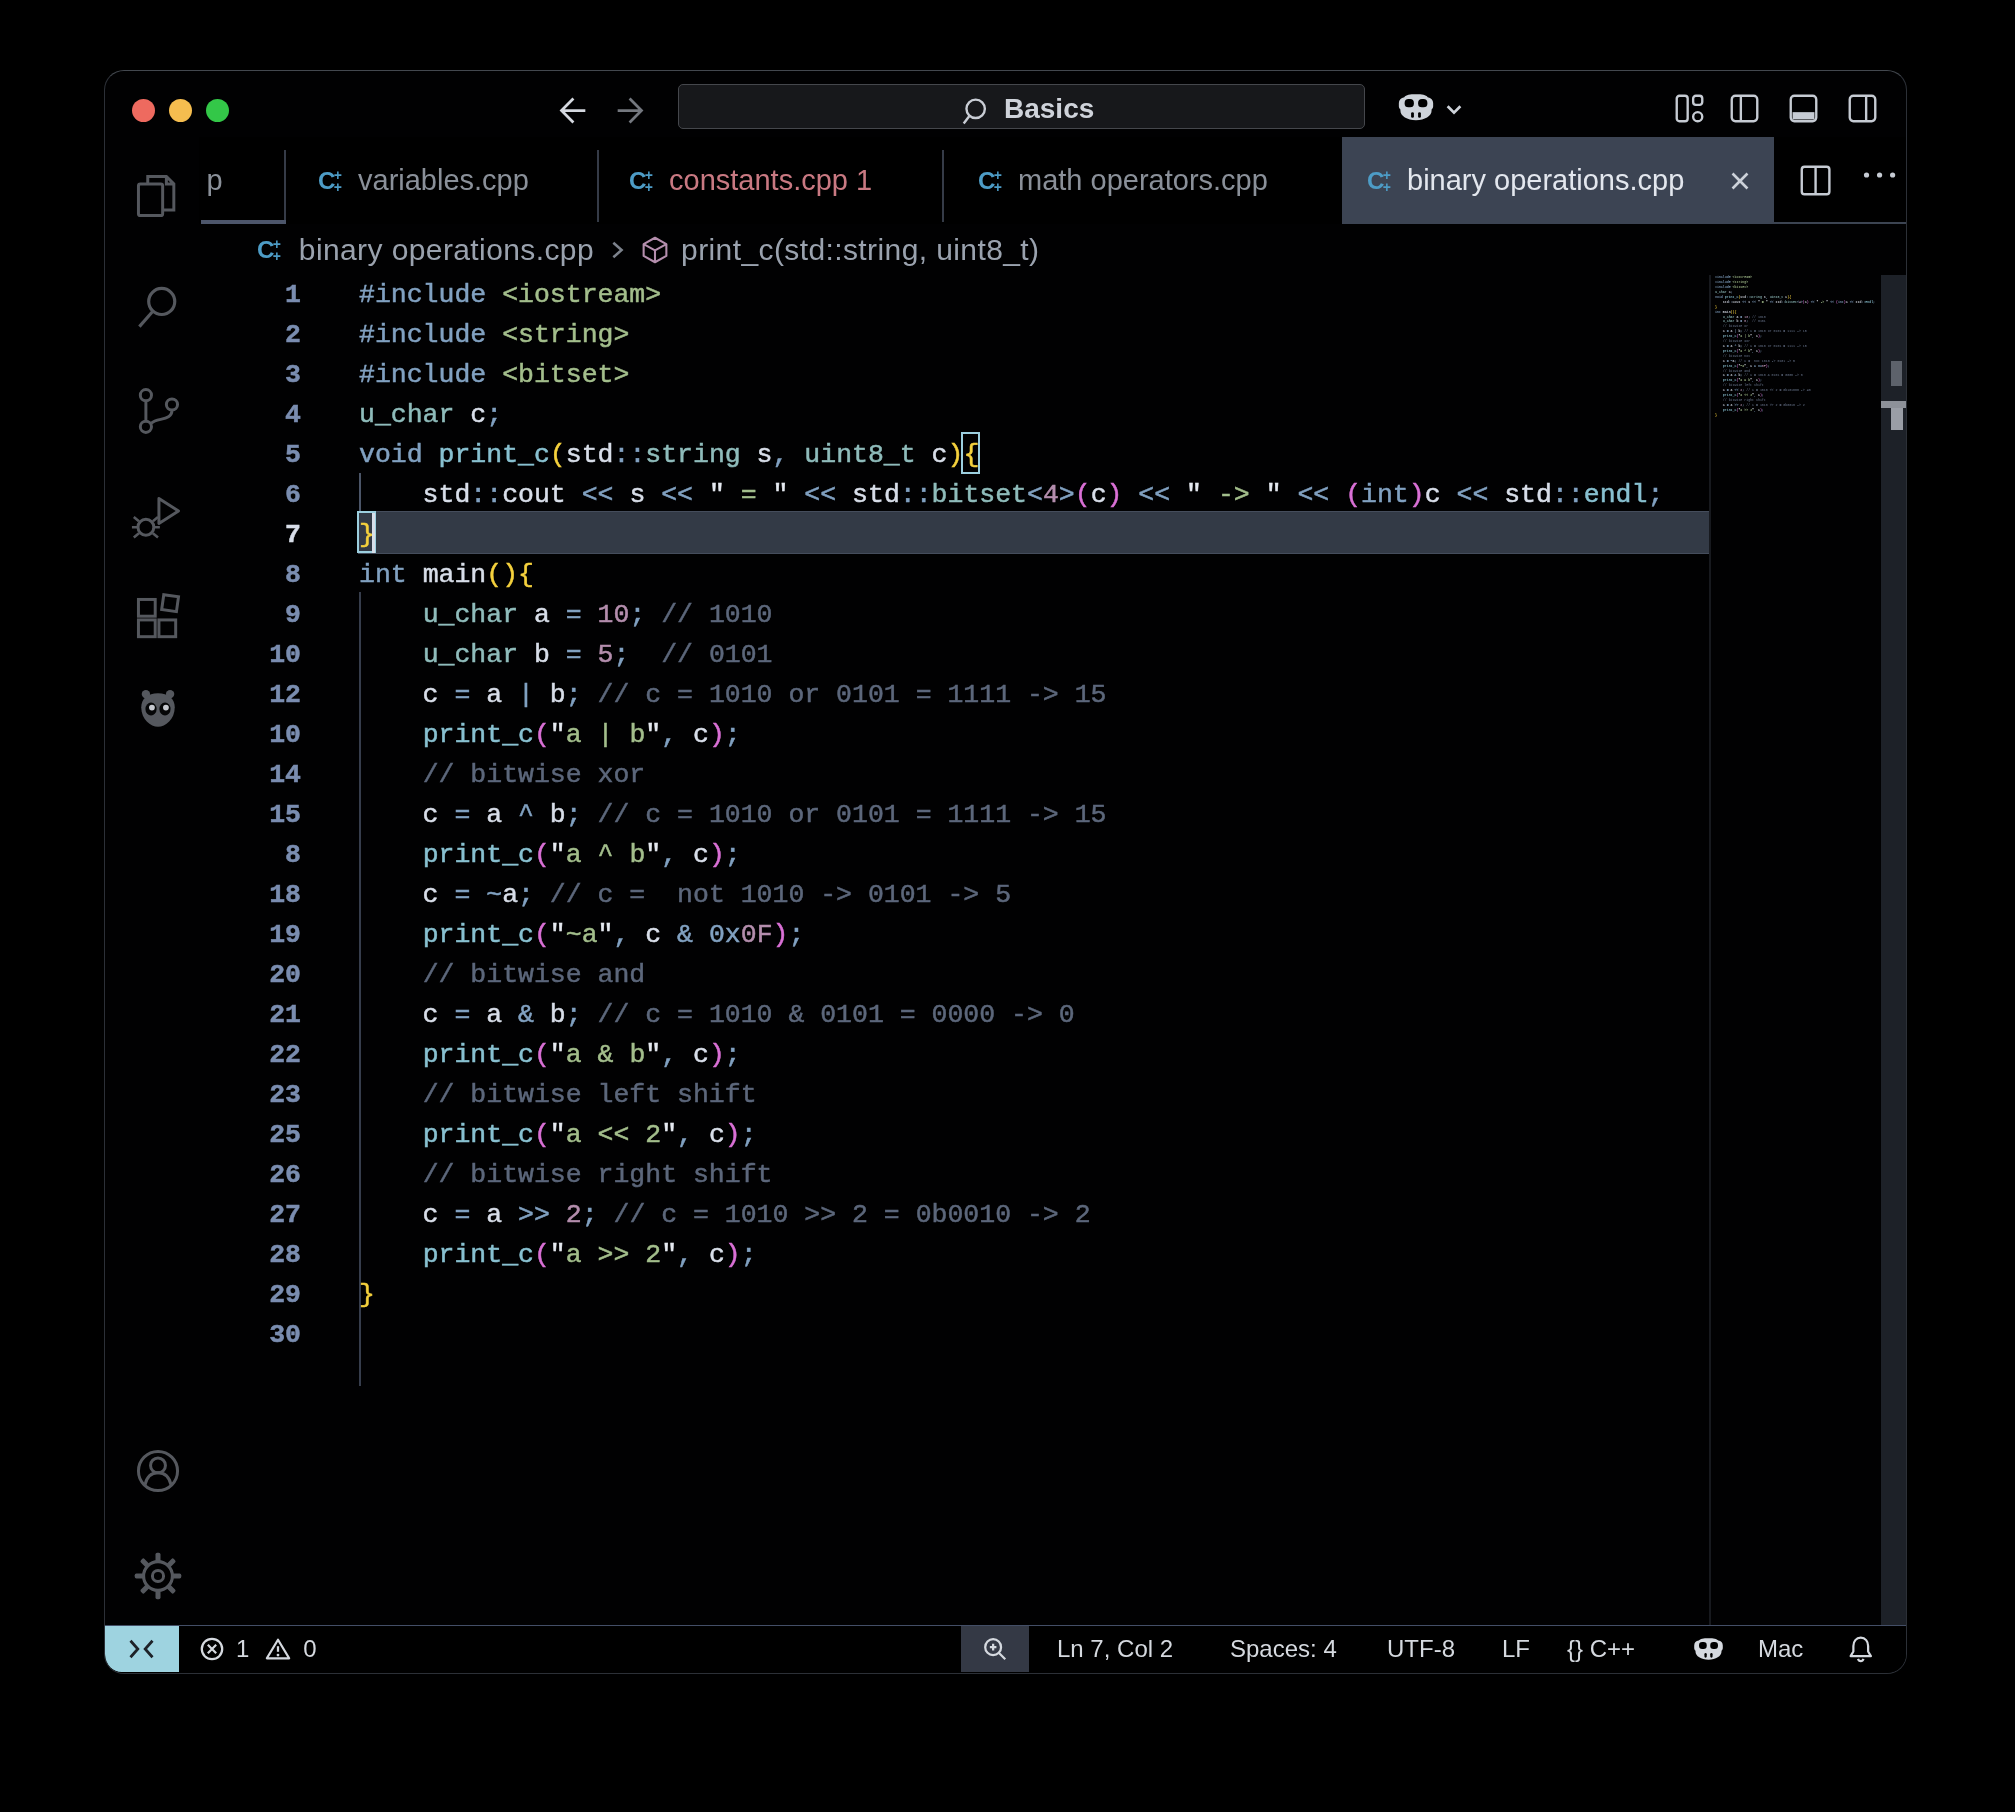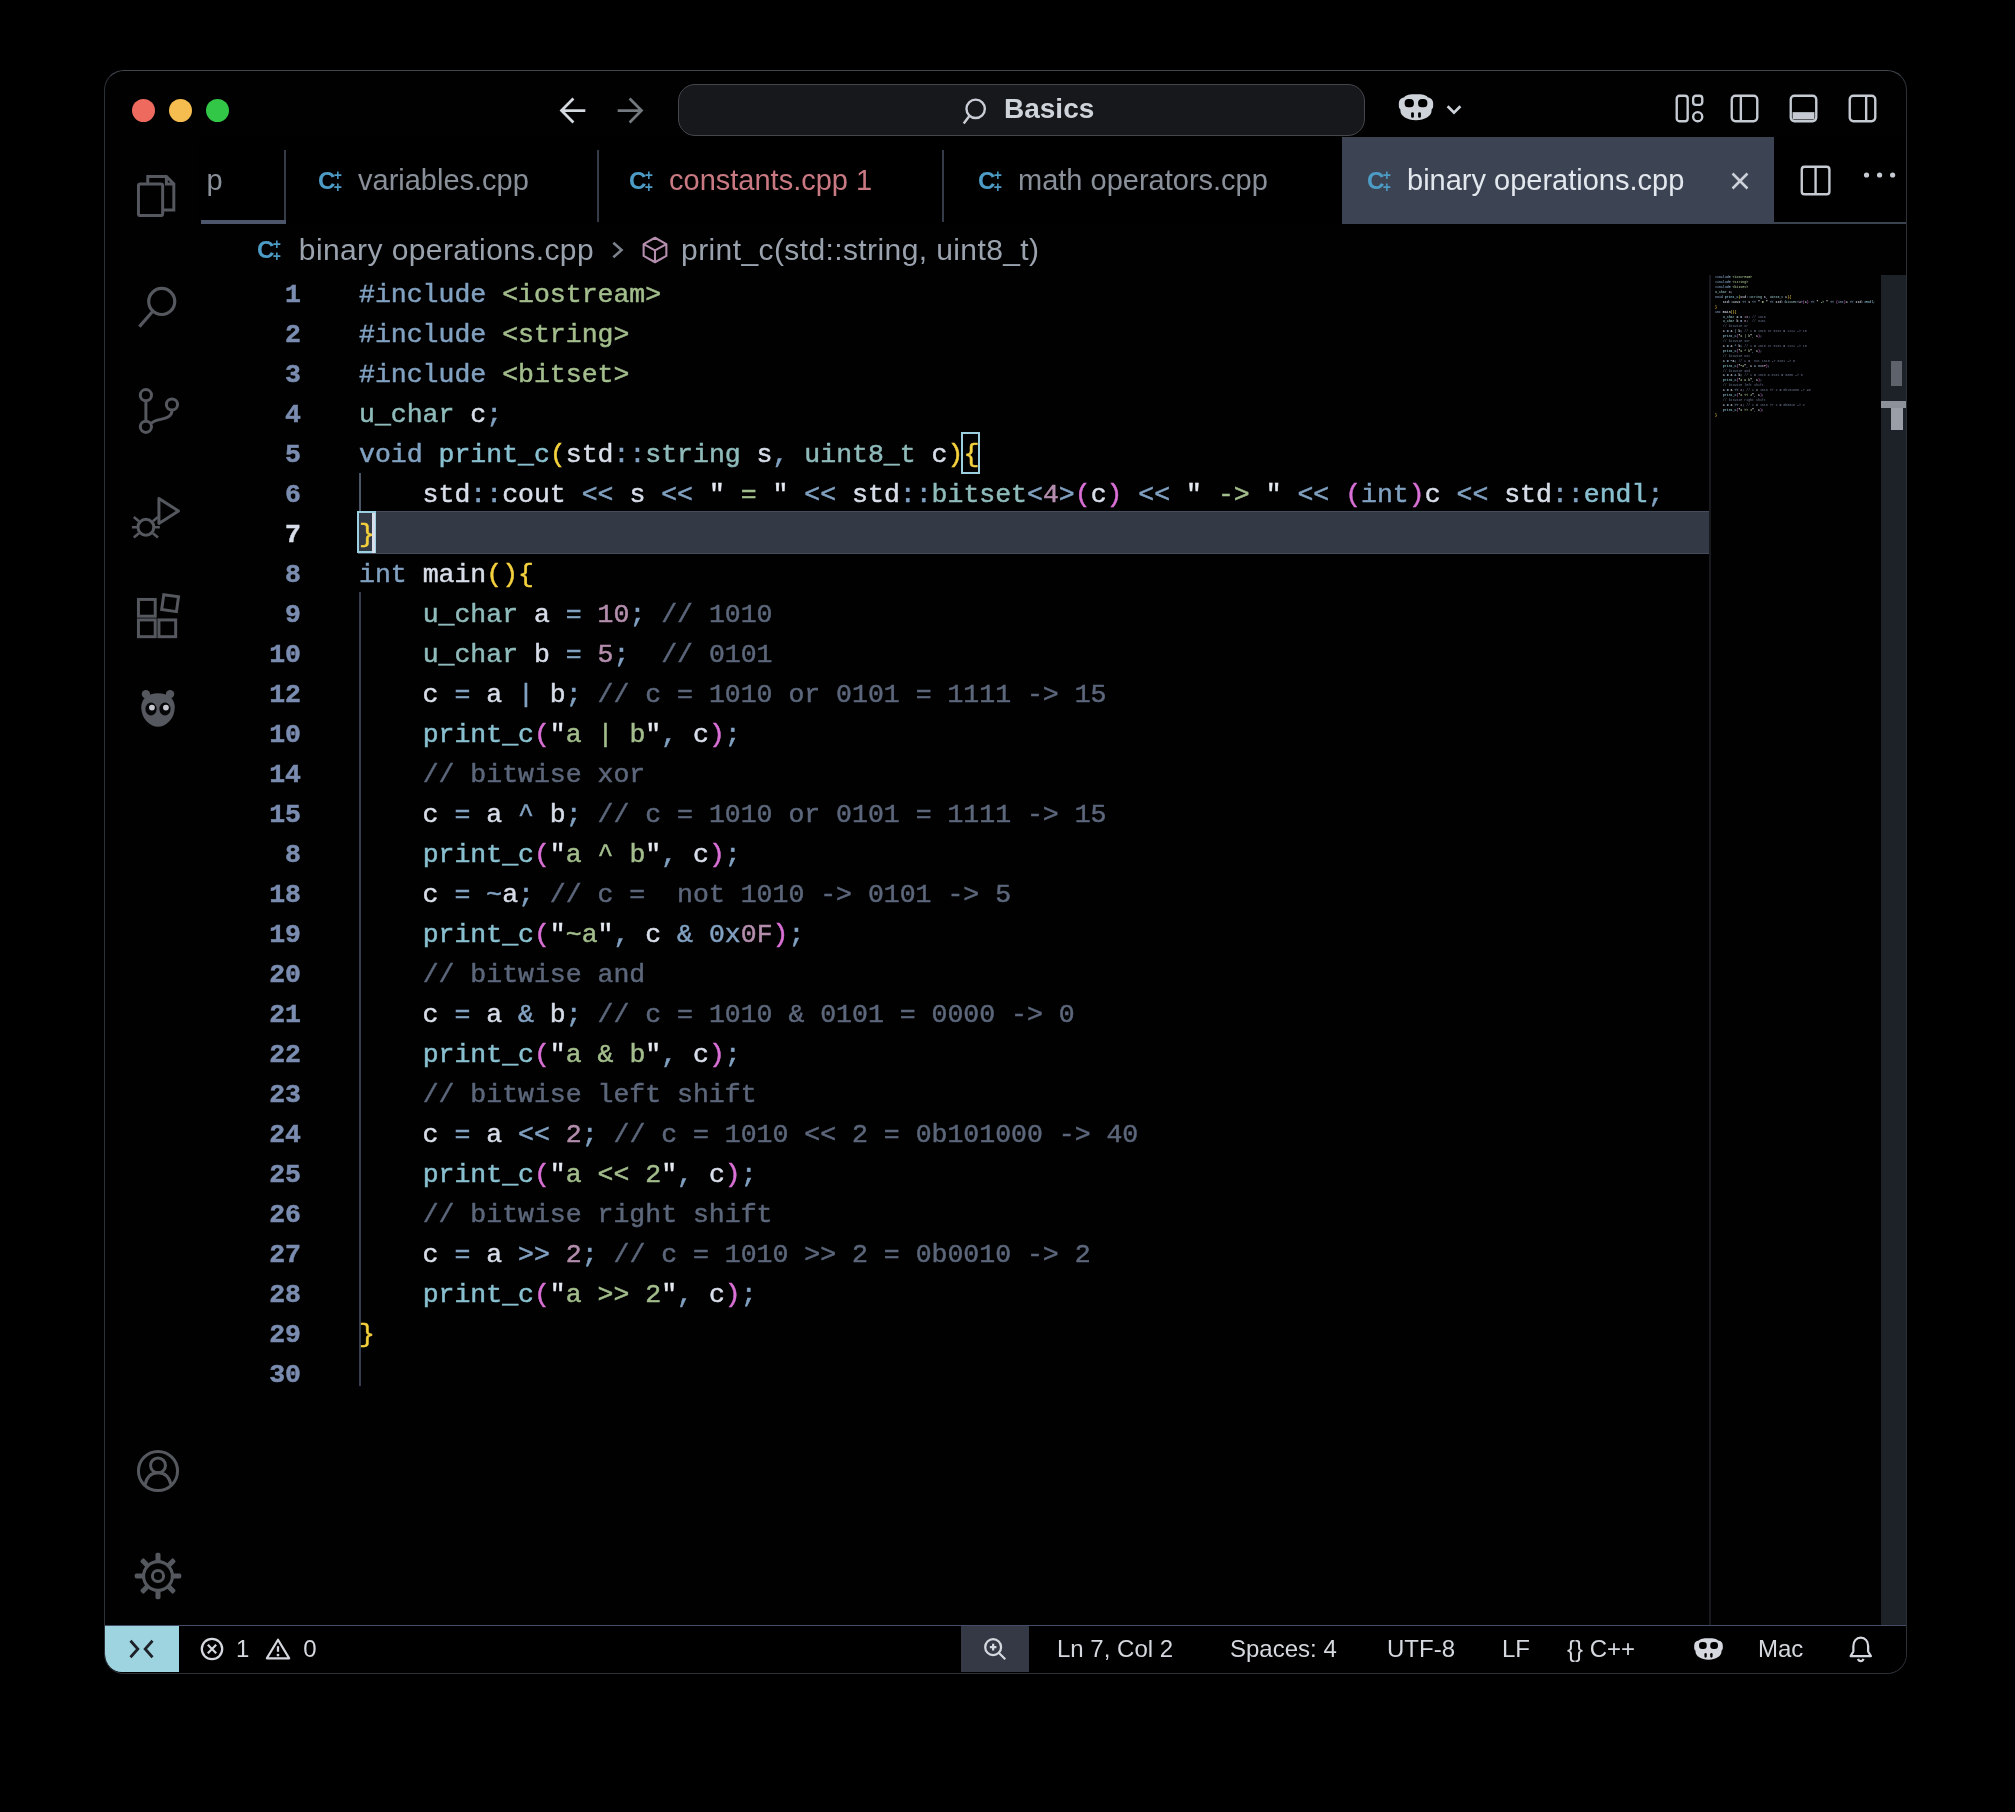--- a/index.html
+++ b/index.html
@@ -1,21 +1,21 @@
 <!DOCTYPE html>
 <html style="font-size:14.8px"><head><meta charset="utf-8"><style>
 *{margin:0;padding:0;box-sizing:border-box}
 html,body{width:2016px;height:1813px;background:#000;overflow:hidden}
 body{font-family:"Liberation Sans",sans-serif;-webkit-font-smoothing:antialiased}
 .win{position:absolute;left:104px;top:70px;width:1803px;height:1604px;background:#010102;border:1.8px solid #2c3037;border-top-color:#43484f;border-radius:20px;overflow:hidden}
 .abs{position:absolute}
 
 .tl{position:absolute;top:28px;width:23px;height:23px;border-radius:50%}
 .arrow{position:absolute;top:23px;width:35px;height:33px}
-.sbox{position:absolute;left:573px;top:13px;width:687px;height:52px;background:#17181b;border:1.8px solid #45474c;border-radius:17px}
+.sbox{position:absolute;left:573px;top:13px;width:687px;height:45px;background:#17181b;border:1.8px solid #45474c;border-radius:5px}
 .sbox span{position:absolute;left:325px;top:8.3px;font-size:28px;font-weight:bold;color:#cfd3da}
 
 .tabs{position:absolute;left:94px;top:66px;right:0;height:87px;background:#000}
 .tab{position:absolute;top:0;height:87px;display:flex;align-items:center;font-size:29px;color:#8a9099;white-space:nowrap}
 .sep{position:absolute;top:13px;width:1.8px;height:72px;background:#353b47}
 .cppi{margin-right:13px;flex:none}
 
 .bc{position:absolute;left:94px;top:153px;right:0;height:52px;display:flex;align-items:center;font-size:30px;letter-spacing:0.4px;color:#9aa2ae}
 
 .code{position:absolute;left:94px;top:204px;width:1569px;font-family:"Liberation Mono",monospace;font-size:26.5px;font-weight:400;-webkit-text-stroke:0.5px;color:#d8dee9}
@@ -217,21 +217,20 @@
 <div class="row"><span class="ln">10</span><span class="gap"></span><i class="w">&nbsp;&nbsp;&nbsp;&nbsp;</i><i class="f">print_c</i><i class="m">(</i><i class="q">"</i><i class="s">a&nbsp;|&nbsp;b</i><i class="q">"</i><i class="k">,</i><i class="w">&nbsp;c</i><i class="m">)</i><i class="k">;</i></div>
 <div class="row"><span class="ln">14</span><span class="gap"></span><i class="w">&nbsp;&nbsp;&nbsp;&nbsp;</i><i class="c">//&nbsp;bitwise&nbsp;xor</i></div>
 <div class="row"><span class="ln">15</span><span class="gap"></span><i class="w">&nbsp;&nbsp;&nbsp;&nbsp;c&nbsp;</i><i class="k">=</i><i class="w">&nbsp;a&nbsp;</i><i class="k">^</i><i class="w">&nbsp;b</i><i class="k">;</i><i class="w">&nbsp;</i><i class="c">//&nbsp;c&nbsp;=&nbsp;1010&nbsp;or&nbsp;0101&nbsp;=&nbsp;1111&nbsp;-&gt;&nbsp;15</i></div>
 <div class="row"><span class="ln">8</span><span class="gap"></span><i class="w">&nbsp;&nbsp;&nbsp;&nbsp;</i><i class="f">print_c</i><i class="m">(</i><i class="q">"</i><i class="s">a&nbsp;^&nbsp;b</i><i class="q">"</i><i class="k">,</i><i class="w">&nbsp;c</i><i class="m">)</i><i class="k">;</i></div>
 <div class="row"><span class="ln">18</span><span class="gap"></span><i class="w">&nbsp;&nbsp;&nbsp;&nbsp;c&nbsp;</i><i class="k">=</i><i class="w">&nbsp;</i><i class="k">~</i><i class="w">a</i><i class="k">;</i><i class="w">&nbsp;</i><i class="c">//&nbsp;c&nbsp;=&nbsp;&nbsp;not&nbsp;1010&nbsp;-&gt;&nbsp;0101&nbsp;-&gt;&nbsp;5</i></div>
 <div class="row"><span class="ln">19</span><span class="gap"></span><i class="w">&nbsp;&nbsp;&nbsp;&nbsp;</i><i class="f">print_c</i><i class="m">(</i><i class="q">"</i><i class="s">~a</i><i class="q">"</i><i class="k">,</i><i class="w">&nbsp;c&nbsp;</i><i class="k">&amp;</i><i class="w">&nbsp;</i><i class="k">0x</i><i class="n">0F</i><i class="m">)</i><i class="k">;</i></div>
 <div class="row"><span class="ln">20</span><span class="gap"></span><i class="w">&nbsp;&nbsp;&nbsp;&nbsp;</i><i class="c">//&nbsp;bitwise&nbsp;and</i></div>
 <div class="row"><span class="ln">21</span><span class="gap"></span><i class="w">&nbsp;&nbsp;&nbsp;&nbsp;c&nbsp;</i><i class="k">=</i><i class="w">&nbsp;a&nbsp;</i><i class="k">&amp;</i><i class="w">&nbsp;b</i><i class="k">;</i><i class="w">&nbsp;</i><i class="c">//&nbsp;c&nbsp;=&nbsp;1010&nbsp;&amp;&nbsp;0101&nbsp;=&nbsp;0000&nbsp;-&gt;&nbsp;0</i></div>
 <div class="row"><span class="ln">22</span><span class="gap"></span><i class="w">&nbsp;&nbsp;&nbsp;&nbsp;</i><i class="f">print_c</i><i class="m">(</i><i class="q">"</i><i class="s">a&nbsp;&amp;&nbsp;b</i><i class="q">"</i><i class="k">,</i><i class="w">&nbsp;c</i><i class="m">)</i><i class="k">;</i></div>
 <div class="row"><span class="ln">23</span><span class="gap"></span><i class="w">&nbsp;&nbsp;&nbsp;&nbsp;</i><i class="c">//&nbsp;bitwise&nbsp;left&nbsp;shift</i></div>
-<div class="row"><span class="ln">24</span><span class="gap"></span><i class="w">&nbsp;&nbsp;&nbsp;&nbsp;c&nbsp;</i><i class="k">=</i><i class="w">&nbsp;a&nbsp;</i><i class="k">&lt;&lt;</i><i class="w">&nbsp;</i><i class="n">2</i><i class="k">;</i><i class="w">&nbsp;</i><i class="c">//&nbsp;c&nbsp;=&nbsp;1010&nbsp;&lt;&lt;&nbsp;2&nbsp;=&nbsp;0b101000&nbsp;-&gt;&nbsp;40</i></div>
 <div class="row"><span class="ln">25</span><span class="gap"></span><i class="w">&nbsp;&nbsp;&nbsp;&nbsp;</i><i class="f">print_c</i><i class="m">(</i><i class="q">"</i><i class="s">a&nbsp;&lt;&lt;&nbsp;2</i><i class="q">"</i><i class="k">,</i><i class="w">&nbsp;c</i><i class="m">)</i><i class="k">;</i></div>
 <div class="row"><span class="ln">26</span><span class="gap"></span><i class="w">&nbsp;&nbsp;&nbsp;&nbsp;</i><i class="c">//&nbsp;bitwise&nbsp;right&nbsp;shift</i></div>
 <div class="row"><span class="ln">27</span><span class="gap"></span><i class="w">&nbsp;&nbsp;&nbsp;&nbsp;c&nbsp;</i><i class="k">=</i><i class="w">&nbsp;a&nbsp;</i><i class="k">&gt;&gt;</i><i class="w">&nbsp;</i><i class="n">2</i><i class="k">;</i><i class="w">&nbsp;</i><i class="c">//&nbsp;c&nbsp;=&nbsp;1010&nbsp;&gt;&gt;&nbsp;2&nbsp;=&nbsp;0b0010&nbsp;-&gt;&nbsp;2</i></div>
 <div class="row"><span class="ln">28</span><span class="gap"></span><i class="w">&nbsp;&nbsp;&nbsp;&nbsp;</i><i class="f">print_c</i><i class="m">(</i><i class="q">"</i><i class="s">a&nbsp;&gt;&gt;&nbsp;2</i><i class="q">"</i><i class="k">,</i><i class="w">&nbsp;c</i><i class="m">)</i><i class="k">;</i></div>
 <div class="row"><span class="ln">29</span><span class="gap"></span><i class="y">}</i></div>
 <div class="row"><span class="ln">30</span><span class="gap"></span></div>
 </div>
 <div class="abs" style="left:856px;top:361px;width:18.5px;height:42px;border:2.3px solid #9ccfdf"></div>
 <div class="abs" style="left:252px;top:440px;width:18.5px;height:42px;border:2.3px solid #9ccfdf"></div>
 <div class="abs" style="left:267px;top:442px;width:3.2px;height:40px;background:#d8dee9"></div>

